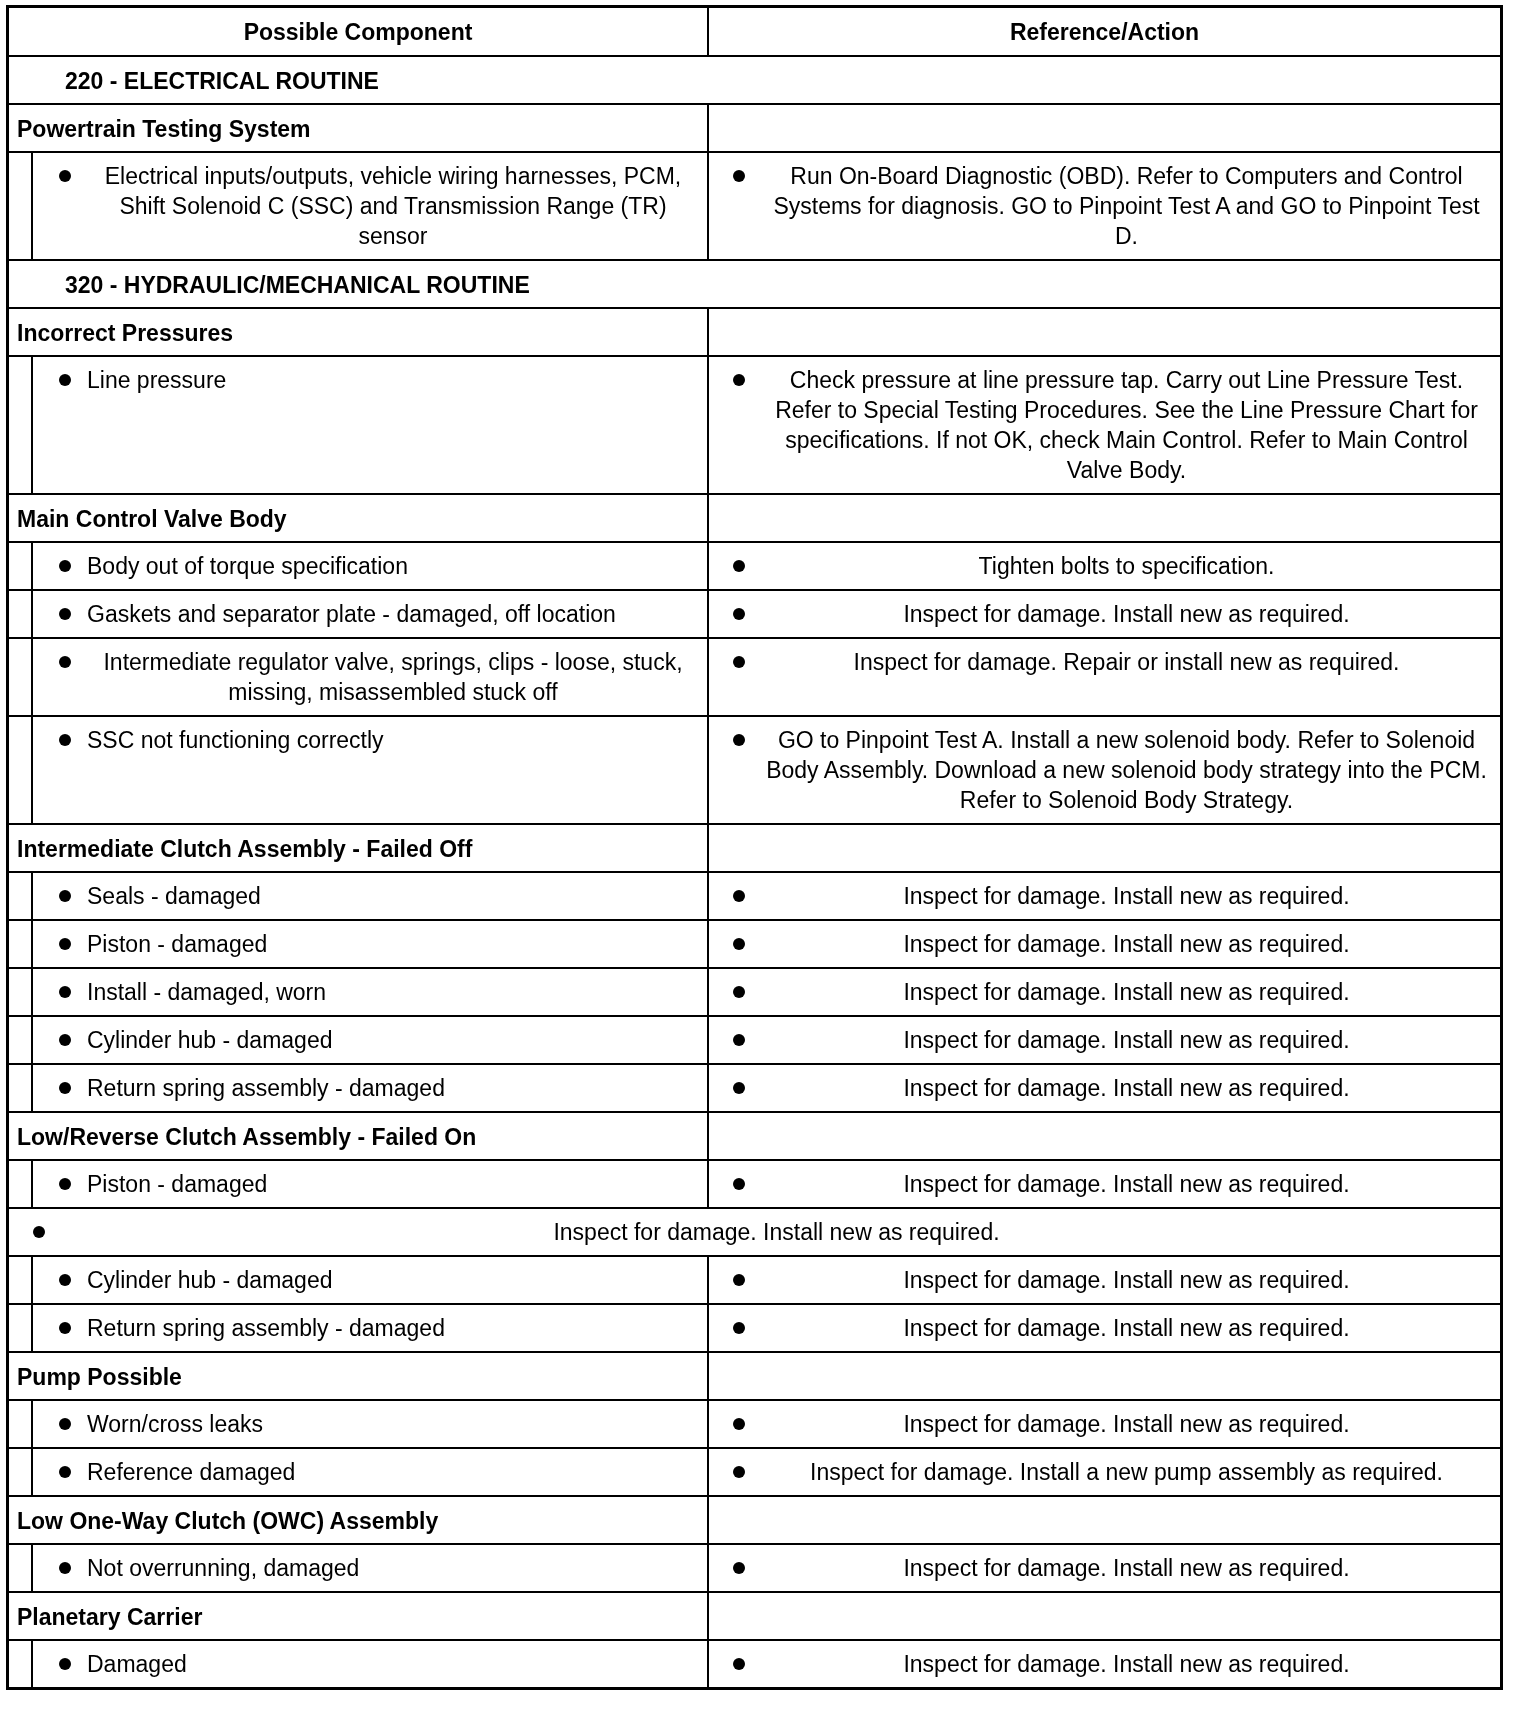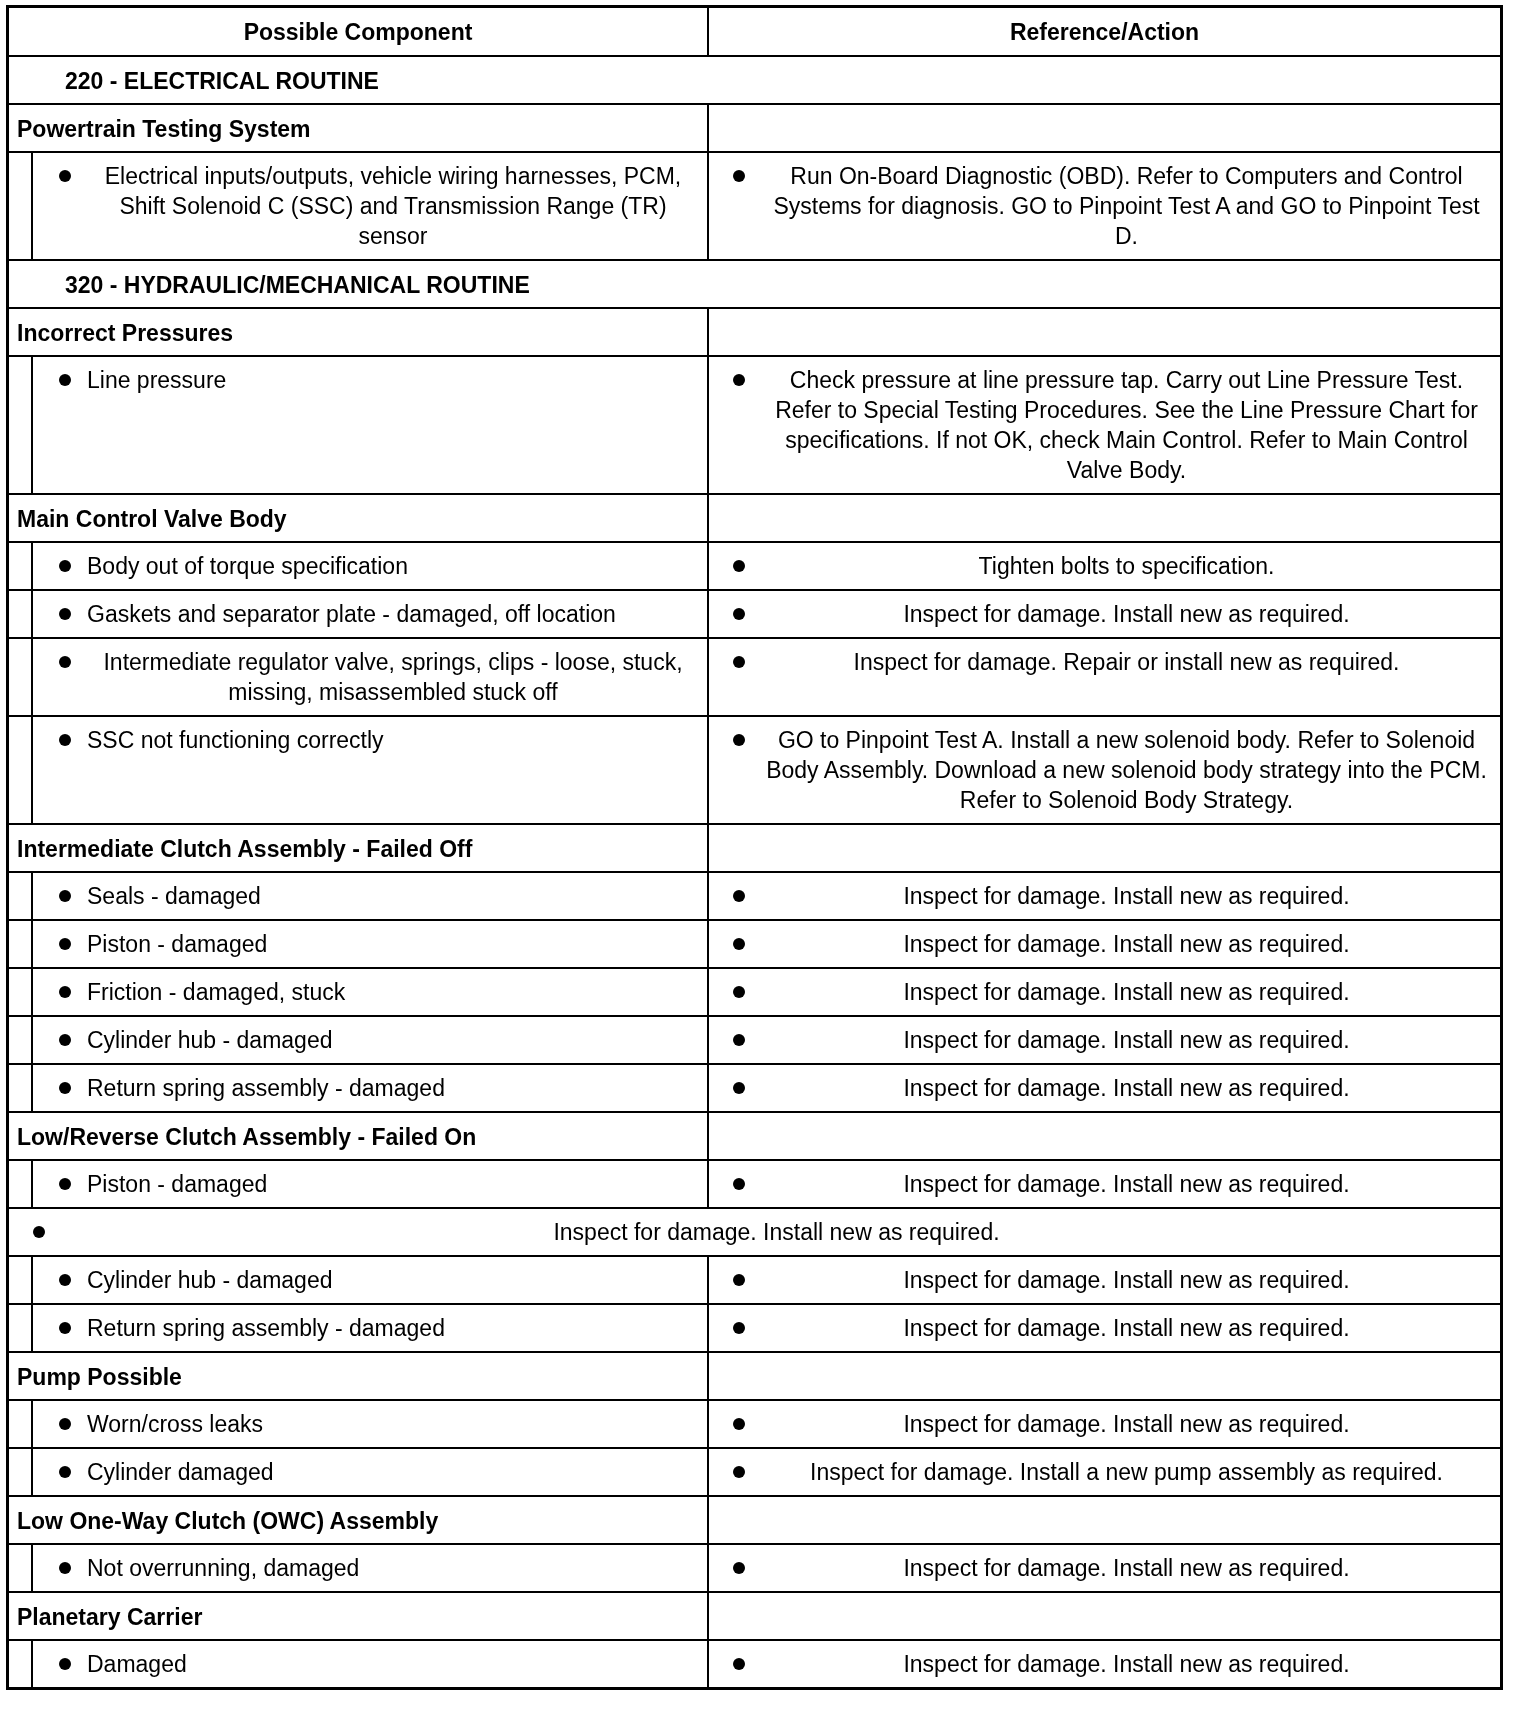--- a/index.html
+++ b/index.html
@@ -177,21 +177,21 @@
             <span class="dot"></span>
             <span class="txt">Inspect for damage. Install new as required.</span>
           </div>
        </div>
       </div>
       <div class="row item">
         <div class="cell c1">
          <div class="indent"></div>
          <div class="bl">
             <span class="dot"></span>
-            <span class="txt">Friction - damaged, stuck</span>
+            <span class="txt">Install - damaged, worn</span>
           </div>
        </div>
        <div class="cell c2">
          <div class="bl">
             <span class="dot"></span>
             <span class="txt">Inspect for damage. Install new as required.</span>
           </div>
        </div>
       </div>
       <div class="row item">
@@ -298,21 +298,21 @@
             <span class="dot"></span>
             <span class="txt">Inspect for damage. Install new as required.</span>
           </div>
        </div>
       </div>
       <div class="row item">
         <div class="cell c1">
          <div class="indent"></div>
          <div class="bl">
             <span class="dot"></span>
-            <span class="txt">Cylinder damaged</span>
+            <span class="txt">Reference damaged</span>
           </div>
        </div>
        <div class="cell c2">
          <div class="bl">
             <span class="dot"></span>
             <span class="txt">Inspect for damage. Install a new pump assembly as required.</span>
           </div>
        </div>
       </div>
       <div class="row group">

